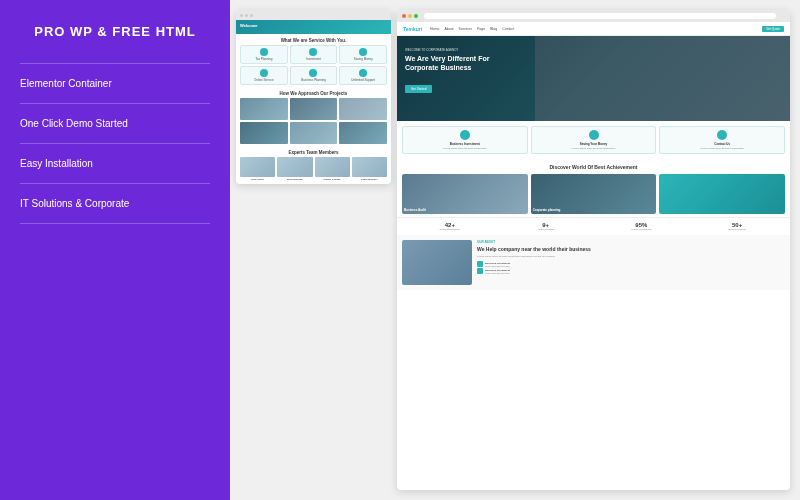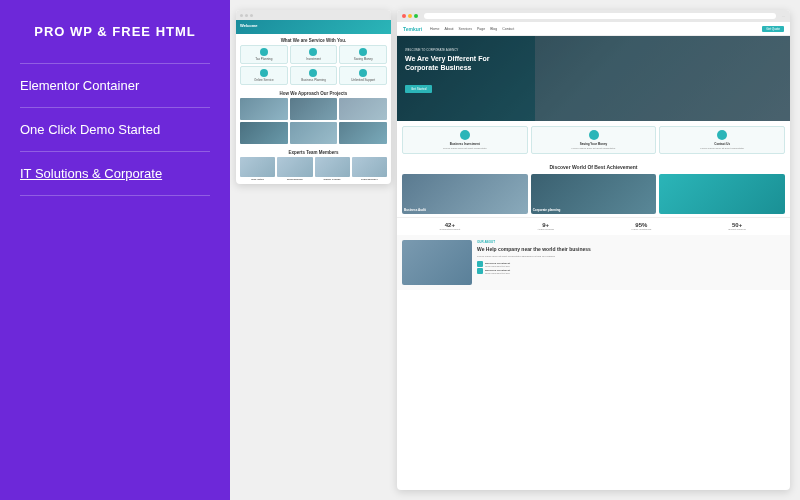--- a/index.html
+++ b/index.html
@@ -43,29 +43,28 @@
     }
 
     .features-list {
       display: flex;
       flex-direction: column;
       gap: 0;
     }
 
     .feature-item {
       color: white;
-      font-size: 13px;
+      font-size: 10px;
       font-weight: 500;
       padding: 14px 0;
       border-top: 1px solid rgba(255,255,255,0.25);
       cursor: pointer;
     }
     .feature-item:last-child {
       border-bottom: 1px solid rgba(255,255,255,0.25);
-      text-decoration: underline;
     }
 
     
     .right-panel {
       flex: 1;
       background: #f0f0f0;
       overflow: hidden;
       display: flex;
       gap: 6px;
       padding: 10px 10px 10px 6px;
@@ -535,20 +534,21 @@
   </style>
 </head>
 <body>
 
 <div class="left-panel">
   <div class="pro-badge">PRO WP &amp; FREE HTML</div>
   <div class="features-list">
 
   <div class="feature-item">Elementor Container</div>
       <div class="feature-item">One Click Demo Started</div>
+      <div class="feature-item">Easy Installation</div>
       <div class="feature-item">IT Solutions &amp; Corporate</div>
     </div>
 </div>
 
 <div class="right-panel">
 
   <div class="mockup-col left-mock">
     <div class="browser-window">
       <div class="browser-bar">
         <div class="browser-dot"></div>

